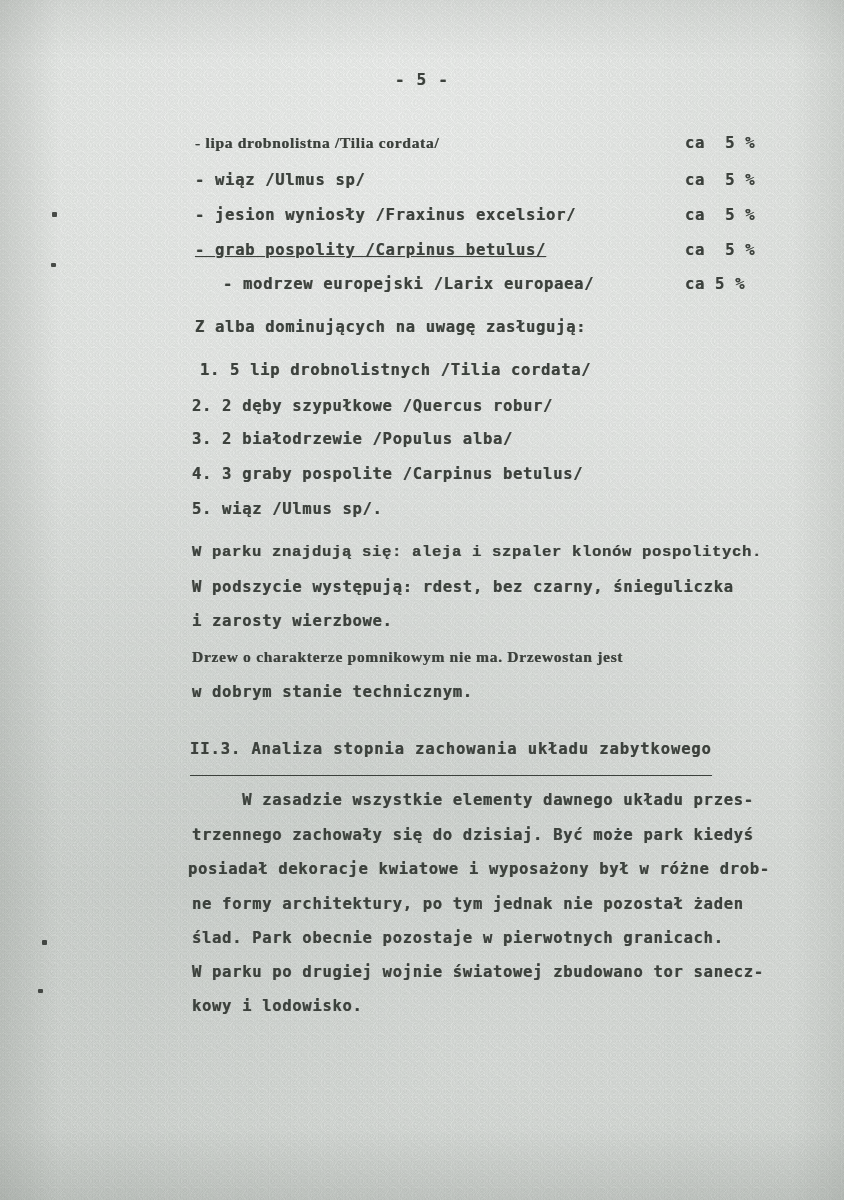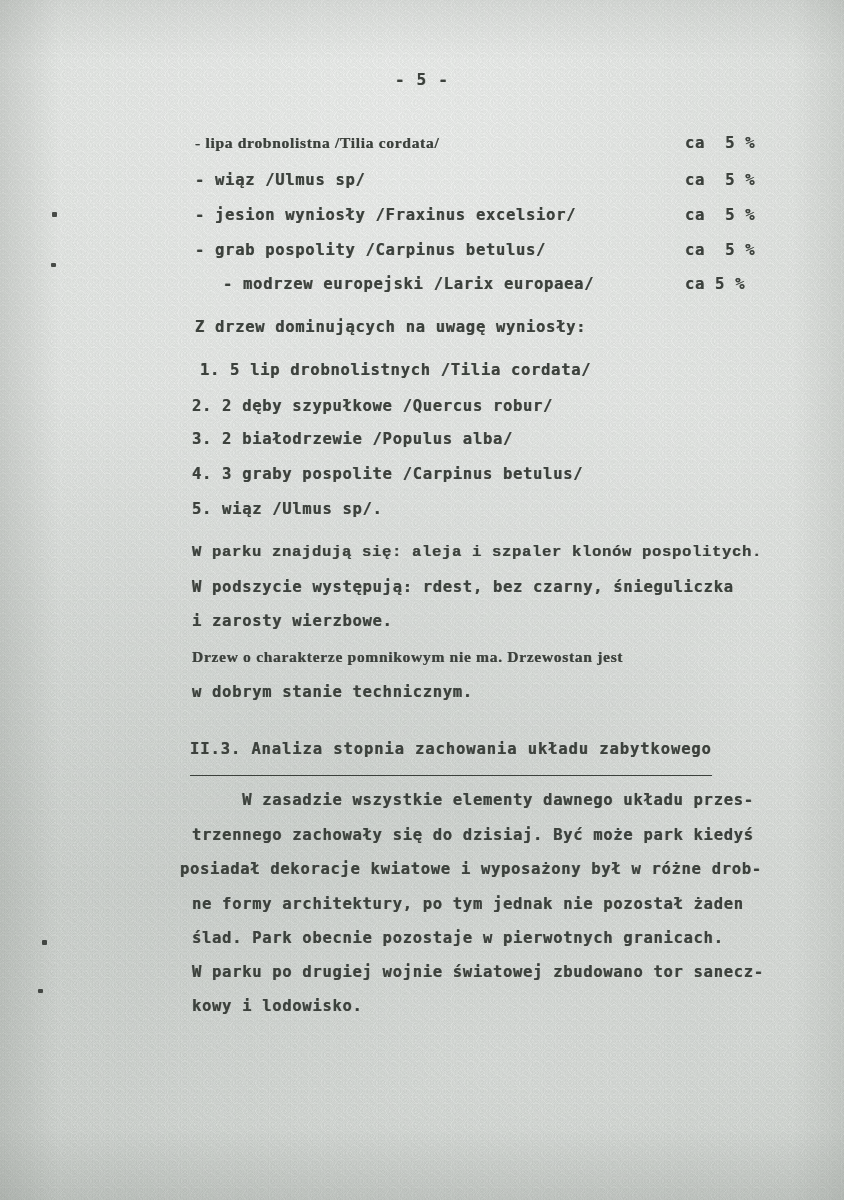--- a/index.html
+++ b/index.html
@@ -123,28 +123,28 @@
   <div class="bullets">
     <div class="t row-label" style="top:134px;font-family:Liberation Serif, serif;">- lipa drobnolistna /Tilia cordata/</div>
     <div class="t row-pct" style="top:134px;">ca  5 %</div>
 
     <div class="t row-label" style="top:171px;">- wiąz /Ulmus sp/</div>
     <div class="t row-pct" style="top:171px;">ca  5 %</div>
 
     <div class="t row-label" style="top:206px;">- jesion wyniosły /Fraxinus excelsior/</div>
     <div class="t row-pct" style="top:206px;">ca  5 %</div>
 
-    <div class="t row-label" style="top:241px;">- grab pospolity /Carpinus betulus/</div>
+    <div class="t row-label" style="top:241px;text-decoration:underline;">- grab pospolity /Carpinus betulus/</div>
     <div class="t row-pct" style="top:241px;">ca  5 %</div>
 
     <div class="t row-label" style="top:275px;margin-left:28px;">- modrzew europejski /Larix europaea/</div>
     <div class="t row-pct" style="top:275px;">ca 5 %</div>
   </div>
 
-  <div class="t" style="left:195px; top:318px;">Z drzew dominujących na uwagę wyniosły:</div>
+  <div class="t" style="left:195px; top:318px;">Z alba dominujących na uwagę zasługują:</div>
 
   <div class="numbered">
     <div class="t" style="left:200px; top:361px;">1. 5 lip drobnolistnych /Tilia cordata/</div>
     <div class="t" style="left:192px; top:397px;">2. 2 dęby szypułkowe /Quercus robur/</div>
     <div class="t" style="left:192px; top:430px;text-align:center;">3. 2 białodrzewie /Populus alba/</div>
     <div class="t" style="left:192px; top:465px;">4. 3 graby pospolite /Carpinus betulus/</div>
     <div class="t" style="left:192px; top:500px;">5. wiąz /Ulmus sp/.</div>
   </div>
 
   <div class="para">
@@ -153,20 +153,20 @@
     <div class="t" style="left:192px; top:612px;">i zarosty wierzbowe.</div>
     <div class="t" style="left:192px; top:648px;font-family:Liberation Serif, serif;">Drzew o charakterze pomnikowym nie ma. Drzewostan jest</div>
     <div class="t" style="left:192px; top:683px;">w dobrym stanie technicznym.</div>
   </div>
 
   <div class="t" id="heading" style="top:740px;">II.3. Analiza stopnia zachowania układu zabytkowego</div>
 
   <div class="para">
     <div class="t" style="left:192px; top:791px;">     W zasadzie wszystkie elementy dawnego układu przes-</div>
     <div class="t" style="left:192px; top:826px;">trzennego zachowały się do dzisiaj. Być może park kiedyś</div>
-    <div class="t" style="left:180px; top:860px;">posiadał dekoracje kwiatowe i wyposażony był w różne drob-</div>
+    <div class="t" style="left:188px; top:860px;">posiadał dekoracje kwiatowe i wyposażony był w różne drob-</div>
     <div class="t" style="left:192px; top:895px;">ne formy architektury, po tym jednak nie pozostał żaden</div>
     <div class="t" style="left:192px; top:929px;">ślad. Park obecnie pozostaje w pierwotnych granicach.</div>
     <div class="t" style="left:192px; top:963px;">W parku po drugiej wojnie światowej zbudowano tor sanecz-</div>
     <div class="t" style="left:192px; top:997px;">kowy i lodowisko.</div>
   </div>
 
 </div>
 
 </body></html>

